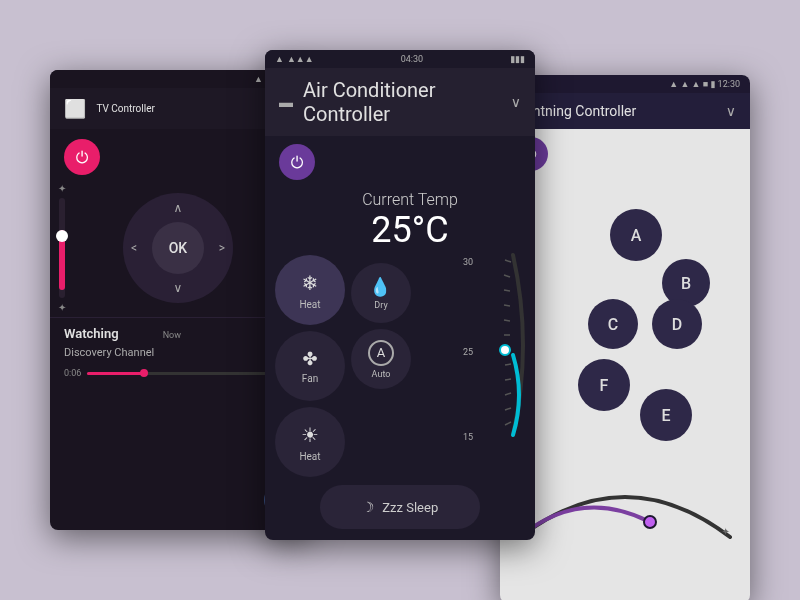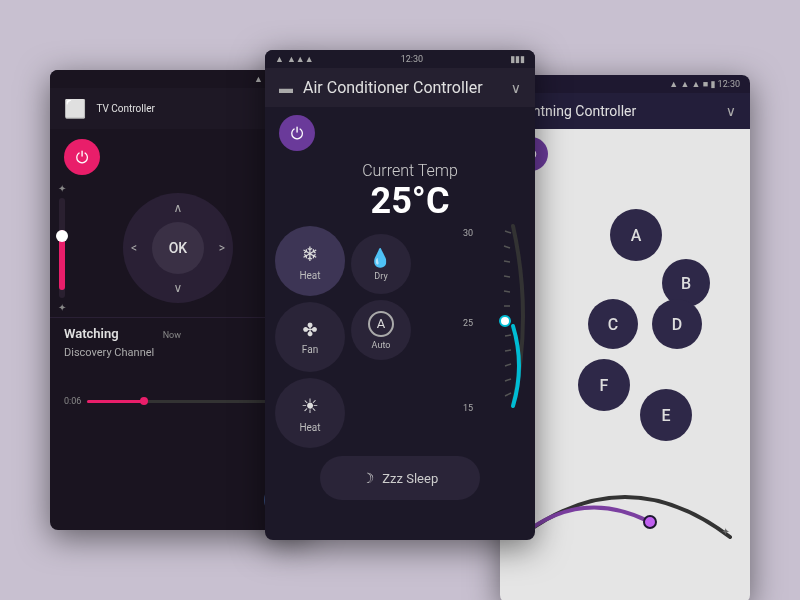--- a/index.html
+++ b/index.html
@@ -191,21 +191,20 @@
     }
     .watching-channel {
       color: #aaa;
       font-size: 11px;
     }
     .tv-progress-row {
       display: flex;
       align-items: center;
       gap: 6px;
       padding: 4px 14px 0;
-      margin-top: 28px;
     }
     .tv-time {
       color: #888;
       font-size: 9px;
     }
     .tv-progress-bar {
       flex: 1;
       height: 3px;
       background: #333;
       border-radius: 2px;
@@ -269,21 +268,21 @@
       display: flex;
       align-items: center;
       gap: 10px;
     }
     .ac-header-icon {
       color: #aaa;
       font-size: 14px;
     }
     .ac-header-title {
       color: #e0e0e0;
-      font-size: 16px;
+      font-size: 20px;
       flex: 1;
     }
     .ac-header-arrow {
       color: #aaa;
       font-size: 14px;
       cursor: pointer;
     }
     .ac-power-row {
       display: flex;
       padding: 8px 14px 4px;
@@ -306,21 +305,21 @@
     }
     .ac-temp-label {
       color: #ccc;
       font-size: 16px;
       font-weight: 300;
       padding-left: 20px;
     }
     .ac-temp-value {
       color: white;
       font-size: 36px;
-      font-weight: 700;
+      font-weight: 400;
       padding-left: 20px;
     }
     .ac-main-area {
       display: flex;
       padding: 0 10px;
       gap: 6px;
       position: relative;
     }
     .ac-modes-col {
       display: flex;
@@ -564,21 +563,21 @@
     </div>
     <div class="tv-globe">🌐</div>
   </div>
 
   <div class="phone-card ac-card">
     <div class="ac-status-bar">
       <div class="status-icons">
         <span>▲</span>
         <span>▲▲▲</span>
       </div>
-      <span>12:30</span>
+      <span>04:30</span>
       <div class="status-icons">
         <span>▮▮▮</span>
       </div>
     </div>
     <div class="ac-header">
       <span class="ac-header-icon">▬</span>
       <span class="ac-header-title">Air Conditioner Controller</span>
       <span class="ac-header-arrow">∨</span>
     </div>
     <div class="ac-power-row">

